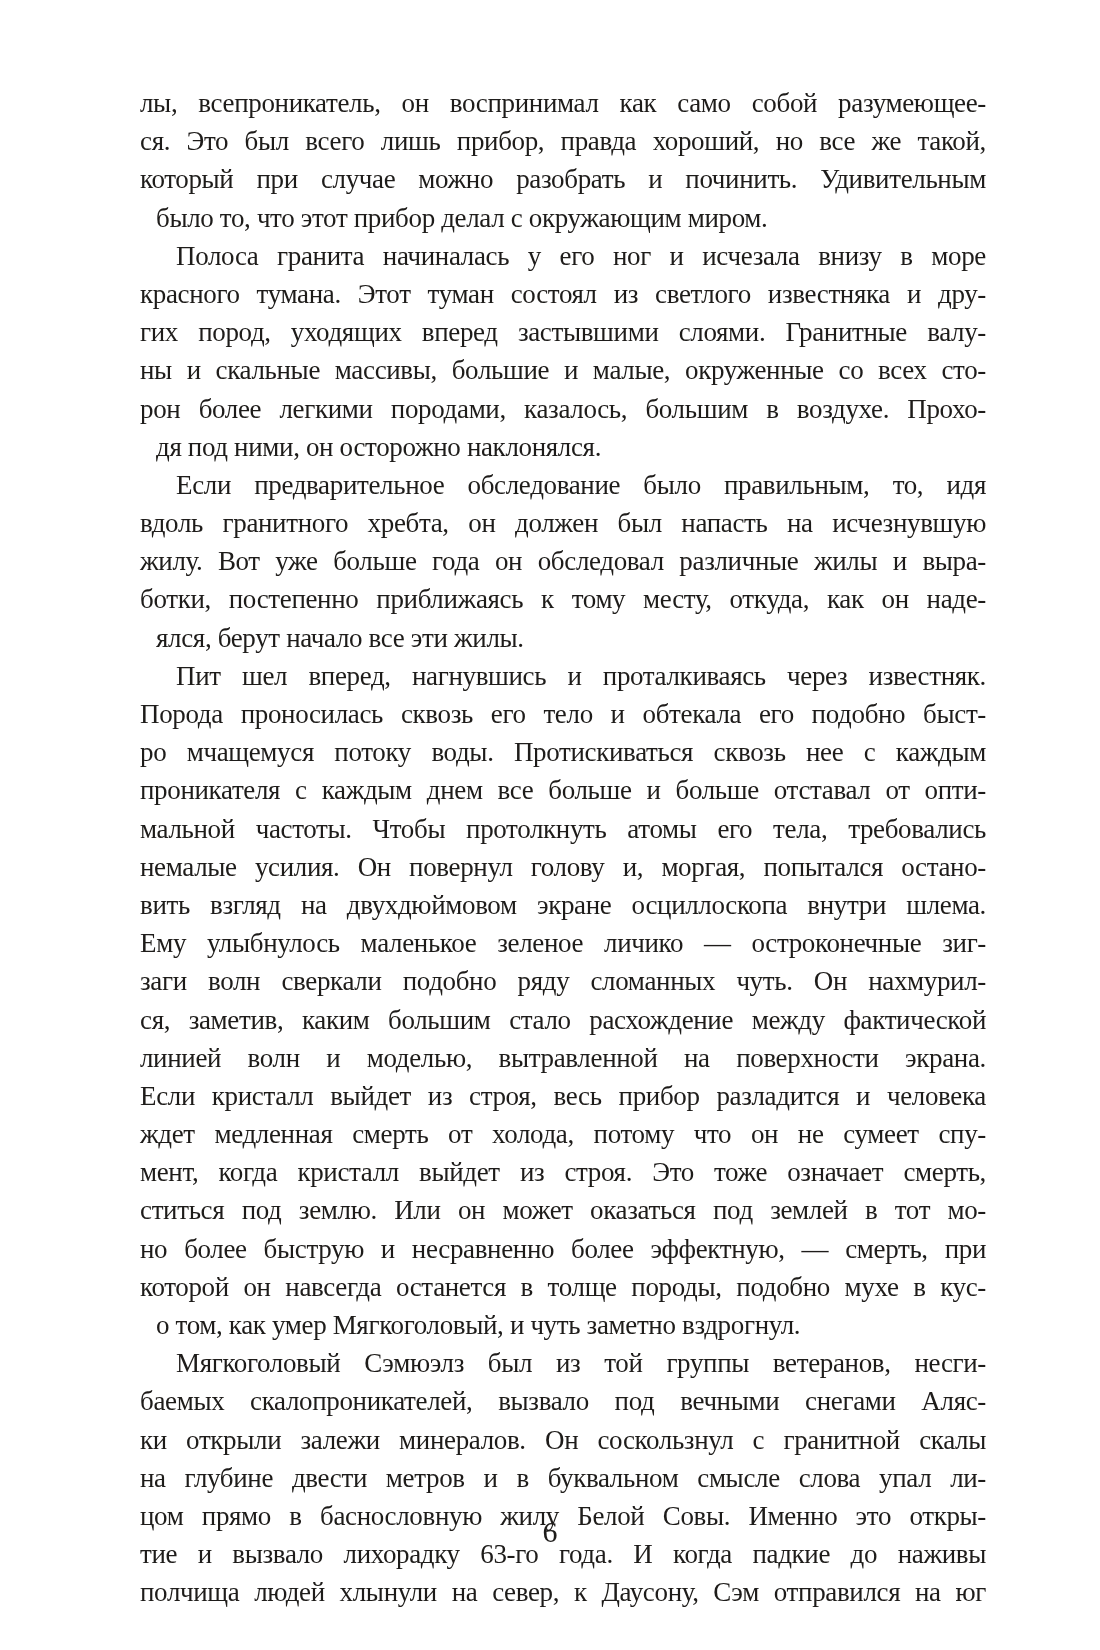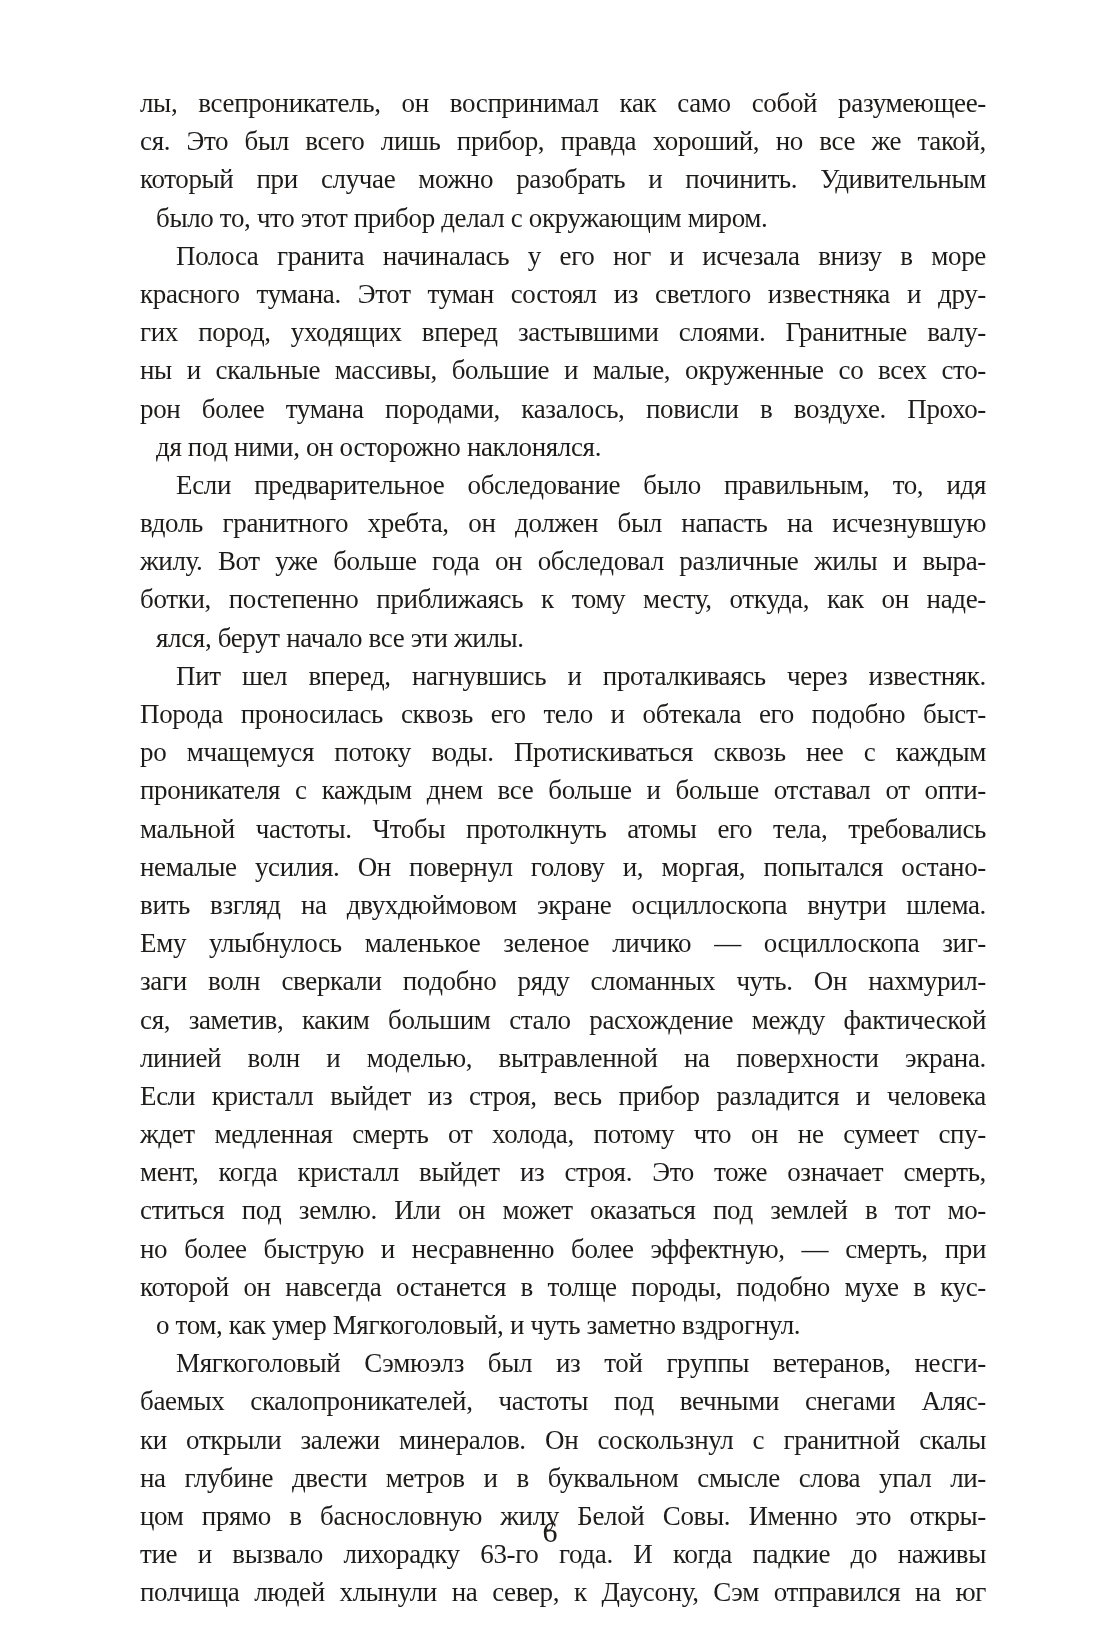--- a/index.html
+++ b/index.html
@@ -59,53 +59,53 @@
       <span class="line">лы, всепроникатель, он воспринимал как само собой разумеющее-</span>
       <span class="line">ся. Это был всего лишь прибор, правда хороший, но все же такой,</span>
       <span class="line">который при случае можно разобрать и починить. Удивительным</span>
       <span class="line last">было то, что этот прибор делал с окружающим миром.</span>
     </div>
     <div class="paragraph">
       <span class="line indent">Полоса гранита начиналась у его ног и исчезала внизу в море</span>
       <span class="line">красного тумана. Этот туман состоял из светлого известняка и дру-</span>
       <span class="line">гих пород, уходящих вперед застывшими слоями. Гранитные валу-</span>
       <span class="line">ны и скальные массивы, большие и малые, окруженные со всех сто-</span>
-      <span class="line">рон более тумана породами, казалось, повисли в воздухе. Прохо-</span>
+      <span class="line">рон более легкими породами, казалось, большим в воздухе. Прохо-</span>
       <span class="line last">дя под ними, он осторожно наклонялся.</span>
     </div>
     <div class="paragraph">
       <span class="line indent">Если предварительное обследование было правильным, то, идя</span>
       <span class="line">вдоль гранитного хребта, он должен был напасть на исчезнувшую</span>
       <span class="line">жилу. Вот уже больше года он обследовал различные жилы и выра-</span>
       <span class="line">ботки, постепенно приближаясь к тому месту, откуда, как он наде-</span>
       <span class="line last">ялся, берут начало все эти жилы.</span>
     </div>
     <div class="paragraph">
       <span class="line indent">Пит шел вперед, нагнувшись и проталкиваясь через известняк.</span>
       <span class="line">Порода проносилась сквозь его тело и обтекала его подобно быст-</span>
       <span class="line">ро мчащемуся потоку воды. Протискиваться сквозь нее с каждым</span>
       <span class="line">проникателя с каждым днем все больше и больше отставал от опти-</span>
       <span class="line">мальной частоты. Чтобы протолкнуть атомы его тела, требовались</span>
       <span class="line">немалые усилия. Он повернул голову и, моргая, попытался остано-</span>
       <span class="line">вить взгляд на двухдюймовом экране осциллоскопа внутри шлема.</span>
-      <span class="line">Ему улыбнулось маленькое зеленое личико — осциллоскопа зиг-</span>
+      <span class="line">Ему улыбнулось маленькое зеленое личико — остроконечные зиг-</span>
       <span class="line">заги волн сверкали подобно ряду сломанных чуть. Он нахмурил-</span>
       <span class="line">ся, заметив, каким большим стало расхождение между фактической</span>
       <span class="line">линией волн и моделью, вытравленной на поверхности экрана.</span>
       <span class="line">Если кристалл выйдет из строя, весь прибор разладится и человека</span>
       <span class="line">ждет медленная смерть от холода, потому что он не сумеет спу-</span>
       <span class="line">мент, когда кристалл выйдет из строя. Это тоже означает смерть,</span>
       <span class="line">ститься под землю. Или он может оказаться под землей в тот мо-</span>
       <span class="line">но более быструю и несравненно более эффектную, — смерть, при</span>
       <span class="line">которой он навсегда останется в толще породы, подобно мухе в кус-</span>
       <span class="line last">о том, как умер Мягкоголовый, и чуть заметно вздрогнул.</span>
     </div>
     <div class="paragraph">
       <span class="line indent">Мягкоголовый Сэмюэлз был из той группы ветеранов, несги-</span>
-      <span class="line">баемых скалопроникателей, частоты под вечными снегами Аляс-</span>
+      <span class="line">баемых скалопроникателей, вызвало под вечными снегами Аляс-</span>
       <span class="line">ки открыли залежи минералов. Он соскользнул с гранитной скалы</span>
       <span class="line">на глубине двести метров и в буквальном смысле слова упал ли-</span>
       <span class="line">цом прямо в баснословную жилу Белой Совы. Именно это откры-</span>
       <span class="line">тие и вызвало лихорадку 63-го года. И когда падкие до наживы</span>
       <span class="line">полчища людей хлынули на север, к Даусону, Сэм отправился на юг</span>
     </div>
   </div>
 
 <div class="page-number">6</div>
 

